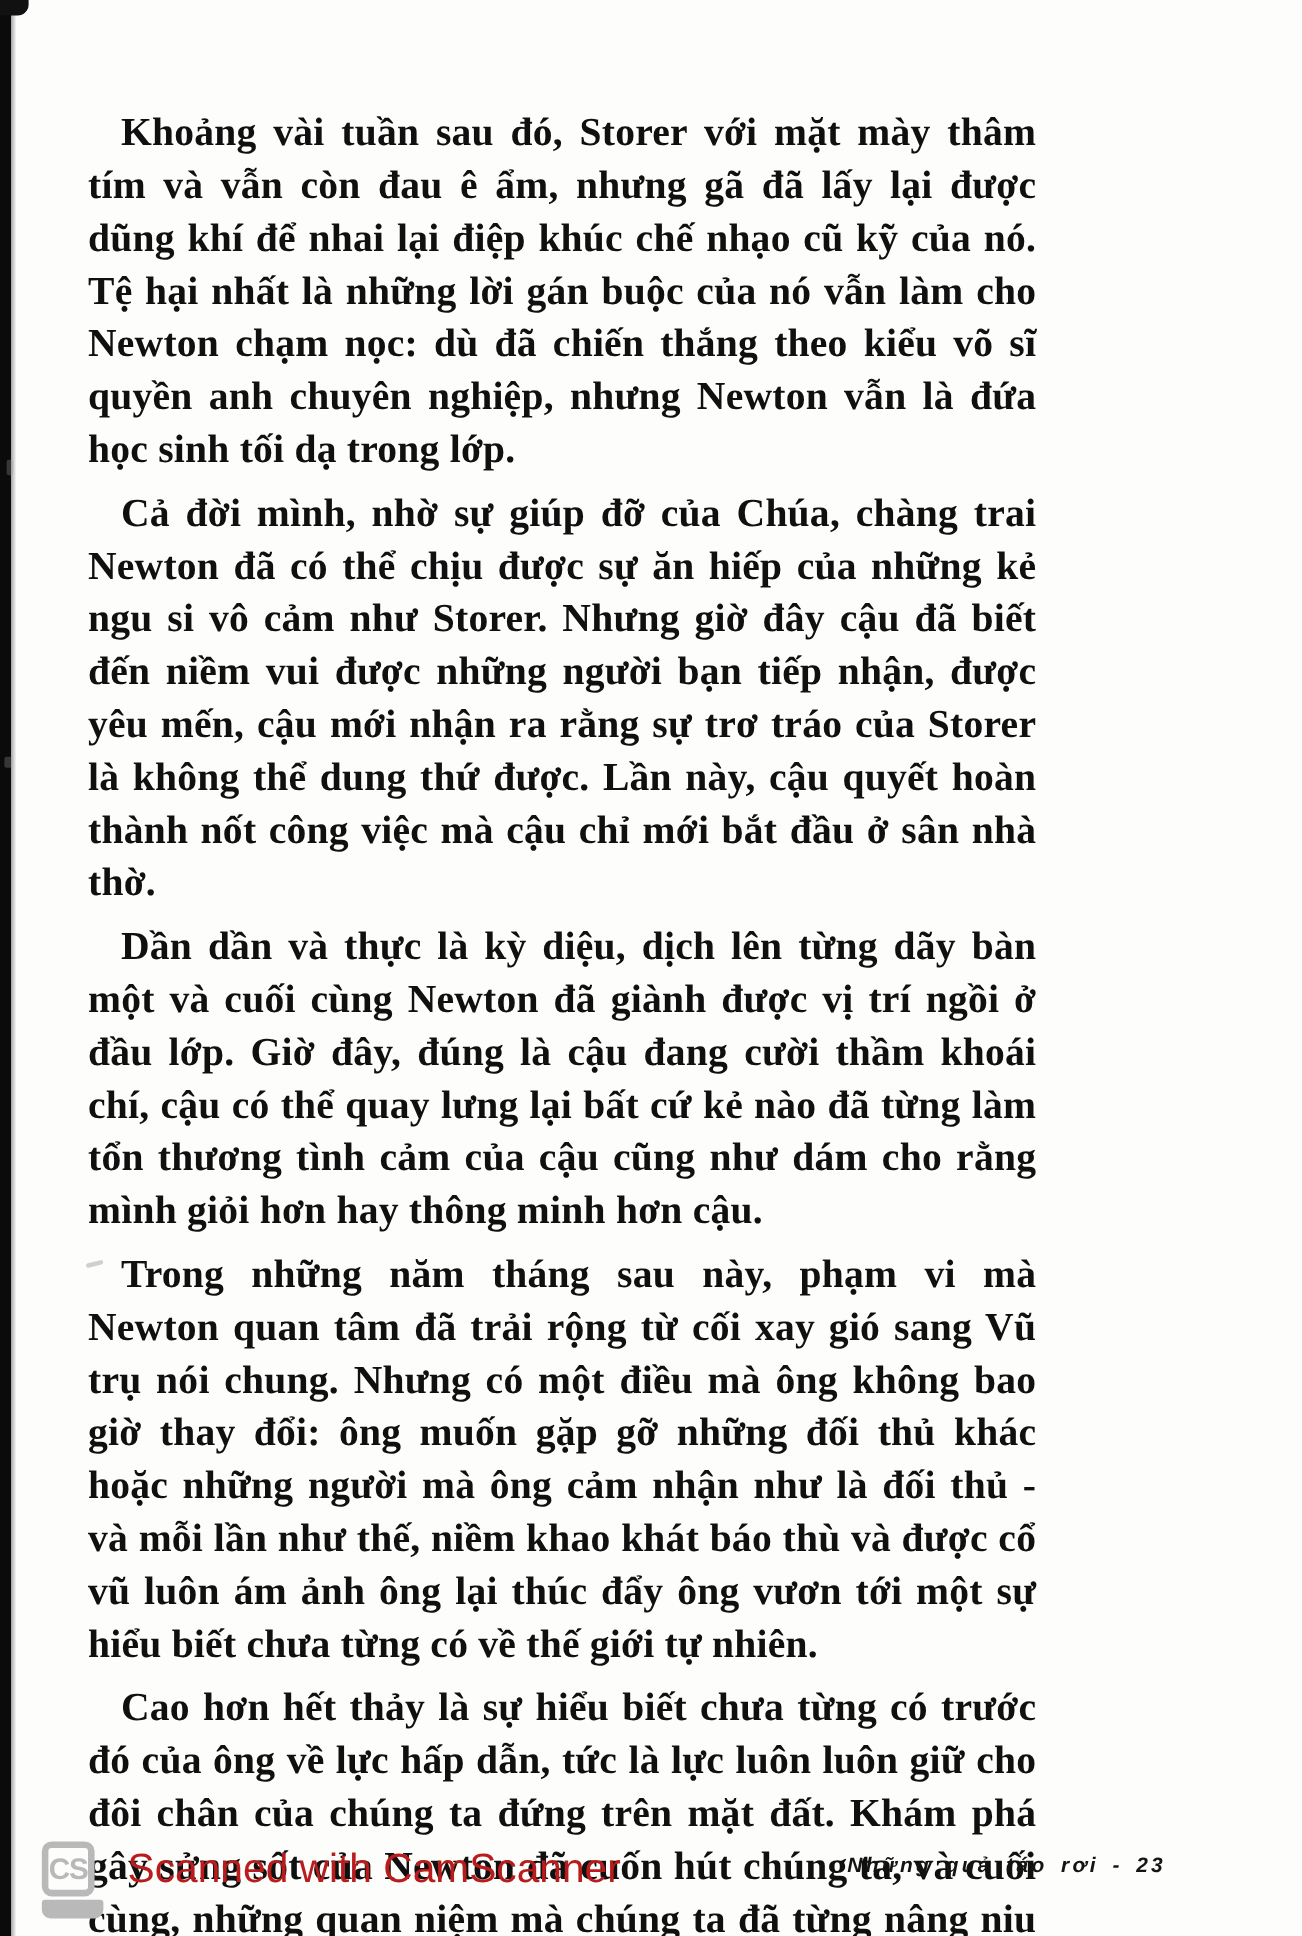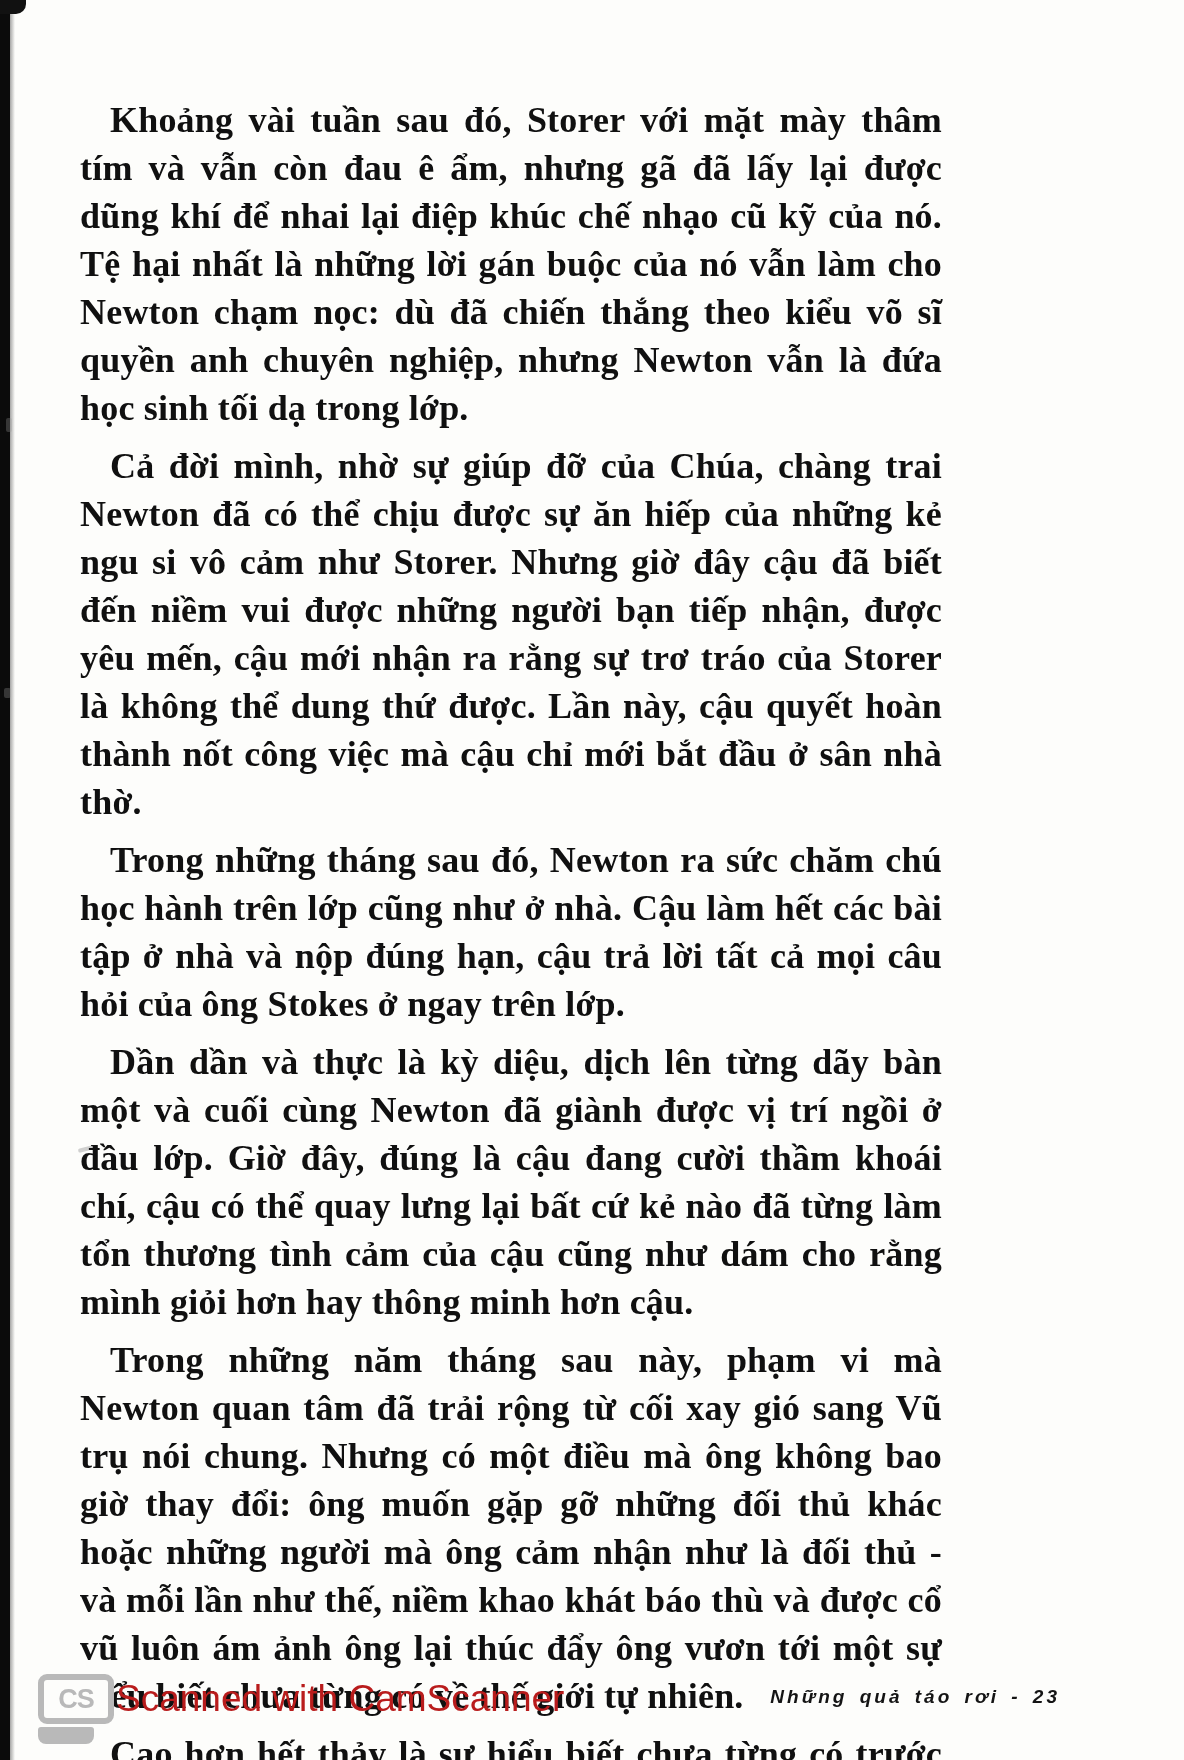--- a/index.html
+++ b/index.html
@@ -70,21 +70,21 @@
     align-items: flex-start;
     color: #bcbcbc;
   }
   .cs-logo {
     width: 56px;
     position: relative;
     margin-right: 22px;
   }
   .cs-box {
     box-sizing: border-box;
-    width: 76px; height: 50px;
+    width: 48px; height: 50px;
     border: 6px solid #b9b9b9;
     border-radius: 9px;
     background: #fdfdfb;
     display: flex;
     align-items: center;
     justify-content: center;
     font-family: "Liberation Sans", sans-serif;
     font-weight: 700;
     font-size: 27px;
     letter-spacing: -1px;
@@ -126,21 +126,20 @@
 <div class="scan-edge"></div>
 <div class="scan-edge-soft"></div>
 <div class="scan-corner"></div>
 <div class="smudge s1"></div>
 <div class="smudge s2"></div>
 <div class="smudge s3"></div>
 
 <div class="text-block">
     <p class="para">Khoảng vài tuần sau đó, Storer với mặt mày thâm tím và vẫn còn đau ê ẩm, nhưng gã đã lấy lại được dũng khí để nhai lại điệp khúc chế nhạo cũ kỹ của nó. Tệ hại nhất là những lời gán buộc của nó vẫn làm cho Newton chạm nọc: dù đã chiến thắng theo kiểu võ sĩ quyền anh chuyên nghiệp, nhưng Newton vẫn là đứa học sinh tối dạ trong lớp.</p>
     <p class="para">Cả đời mình, nhờ sự giúp đỡ của Chúa, chàng trai Newton đã có thể chịu được sự ăn hiếp của những kẻ ngu si vô cảm như Storer. Nhưng giờ đây cậu đã biết đến niềm vui được những người bạn tiếp nhận, được yêu mến, cậu mới nhận ra rằng sự trơ tráo của Storer là không thể dung thứ được. Lần này, cậu quyết hoàn thành nốt công việc mà cậu chỉ mới bắt đầu ở sân nhà thờ.</p>
-    <p class="para">Trong những tháng sau đó, Newton ra sức chăm chú học hành trên lớp cũng như ở nhà. Cậu làm hết các bài tập ở nhà và nộp đúng hạn, cậu trả lời tất cả mọi câu hỏi của ông Stokes ở ngay trên lớp.</p>
     <p class="para">Dần dần và thực là kỳ diệu, dịch lên từng dãy bàn một và cuối cùng Newton đã giành được vị trí ngồi ở đầu lớp. Giờ đây, đúng là cậu đang cười thầm khoái chí, cậu có thể quay lưng lại bất cứ kẻ nào đã từng làm tổn thương tình cảm của cậu cũng như dám cho rằng mình giỏi hơn hay thông minh hơn cậu.</p>
     <p class="para">Trong những năm tháng sau này, phạm vi mà Newton quan tâm đã trải rộng từ cối xay gió sang Vũ trụ nói chung. Nhưng có một điều mà ông không bao giờ thay đổi: ông muốn gặp gỡ những đối thủ khác hoặc những người mà ông cảm nhận như là đối thủ - và mỗi lần như thế, niềm khao khát báo thù và được cổ vũ luôn ám ảnh ông lại thúc đẩy ông vươn tới một sự hiểu biết chưa từng có về thế giới tự nhiên.</p>
     <p class="para">Cao hơn hết thảy là sự hiểu biết chưa từng có trước đó của ông về lực hấp dẫn, tức là lực luôn luôn giữ cho đôi chân của chúng ta đứng trên mặt đất. Khám phá gây sửng sốt của Newton đã cuốn hút chúng ta, và cuối cùng, những quan niệm mà chúng ta đã từng nâng niu về Chúa và Thiên đường cũng đã bị lật nhào, giống như gã Storer to xác.</p>
   </div>
 
 <div class="camscanner">
   <div class="cs-logo">
     <div class="cs-box">
       <span>CS</span>
     </div>

